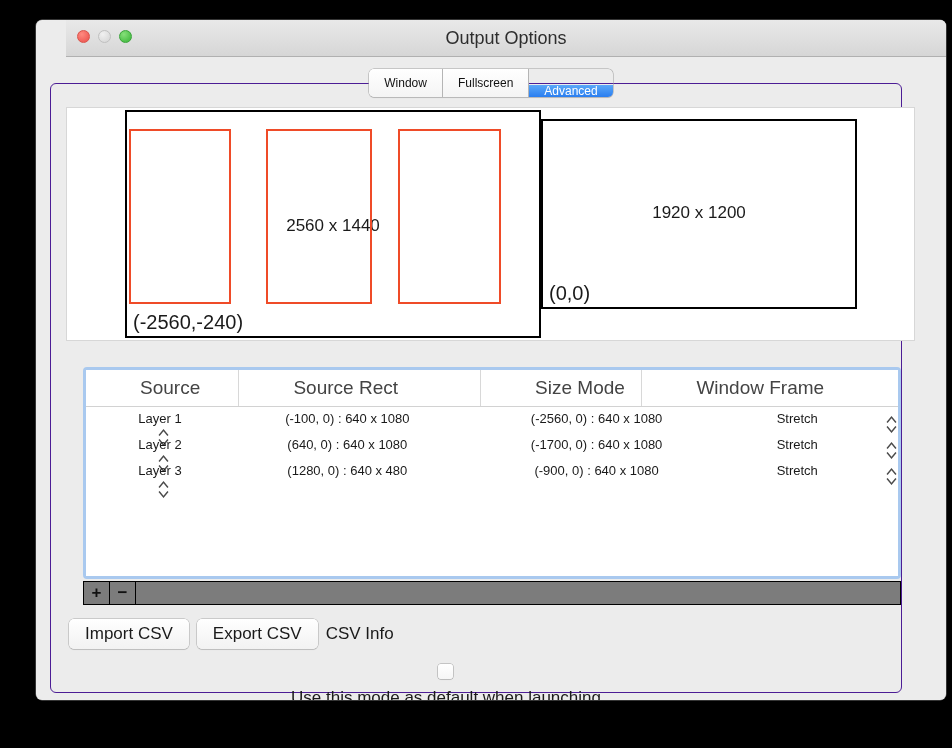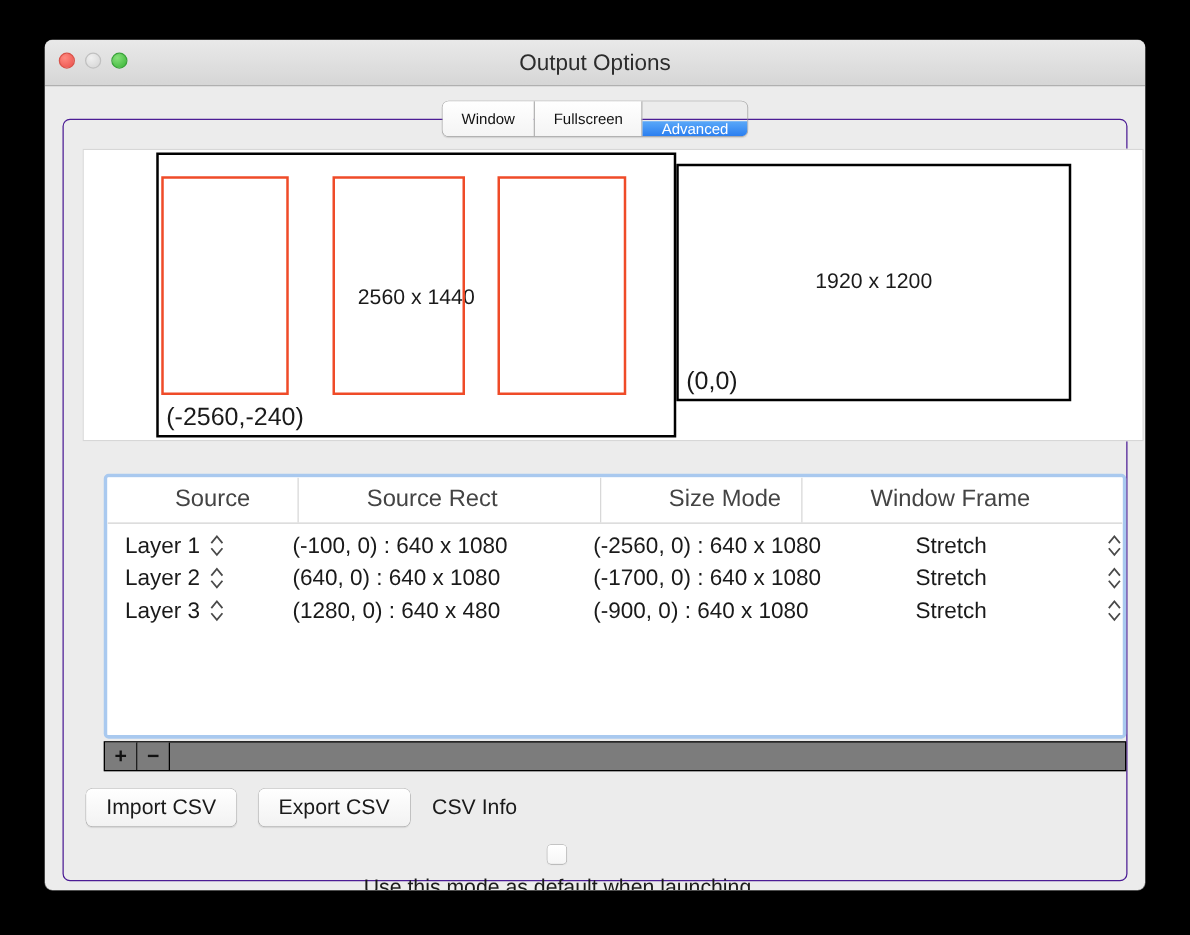--- a/index.html
+++ b/index.html
@@ -9,27 +9,28 @@
     width: 952px;
     height: 748px;
     overflow: hidden;
     font-family: "Liberation Sans", sans-serif;
     -webkit-font-smoothing: antialiased;
   }
 
   #window {
     position: absolute;
     left: 36px;
-    top: 32px;
+    top: 20px;
     width: 880px;
     height: 680px;
     background: #ececec;
     border-radius: 6px;
     box-shadow: 0 0 0 0.5px #6a6a6a;
     overflow: hidden;
+    padding-left: 30px;
   }
 
   
   #titlebar {
     position: relative;
     height: 36px;
     background: linear-gradient(to bottom, #e9e9e9 0%, #d6d6d6 100%);
     border-bottom: 1px solid #b0b0b0;
   }
   #traffic {
@@ -187,27 +188,28 @@
   .col-rect   { width: 252px; }
   .col-frame  { width: 270px; }
   .col-mode   { width: 150px; }
 
   .trow {
     display: flex;
     height: 26px;
     align-items: center;
   }
   .cell {
-    font-size: 18px;
+    font-size: 13px;
     color: #1a1a1a;
     display: flex;
     align-items: center;
     box-sizing: border-box;
     padding-left: 14px;
     height: 26px;
+    flex-direction: column;
   }
   .cell.source  { width: 140px; justify-content: flex-start; }
   .cell.rect    { width: 252px; }
   .cell.frame   { width: 270px; }
   .cell.mode    { width: 150px; }
 
   .stepper {
     display: inline-flex;
     flex-direction: column;
     align-items: center;
@@ -247,21 +249,21 @@
     box-sizing: border-box;
   }
 
   
   #buttonrow {
     position: absolute;
     left: 18px;
     top: 535px;
     display: flex;
     align-items: center;
-    gap: 18px;
+    gap: 8px;
   }
   .pushbtn {
     height: 30px;
     padding: 0 16px;
     border-radius: 5px;
     background: linear-gradient(to bottom, #ffffff 0%, #f2f2f2 100%);
     box-shadow: 0 0 0 0.5px #a8a8a8, 0 1px 1px rgba(0,0,0,0.10);
     display: flex;
     align-items: center;
     justify-content: center;

